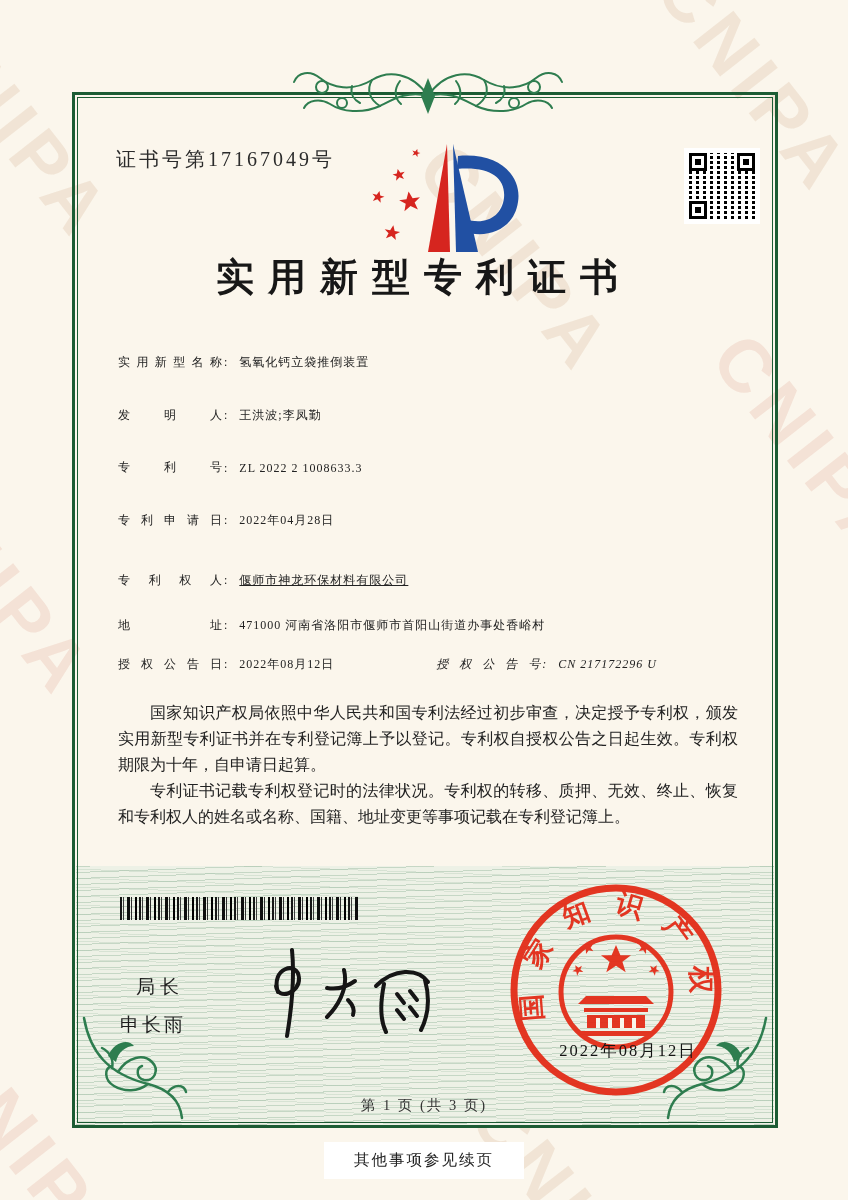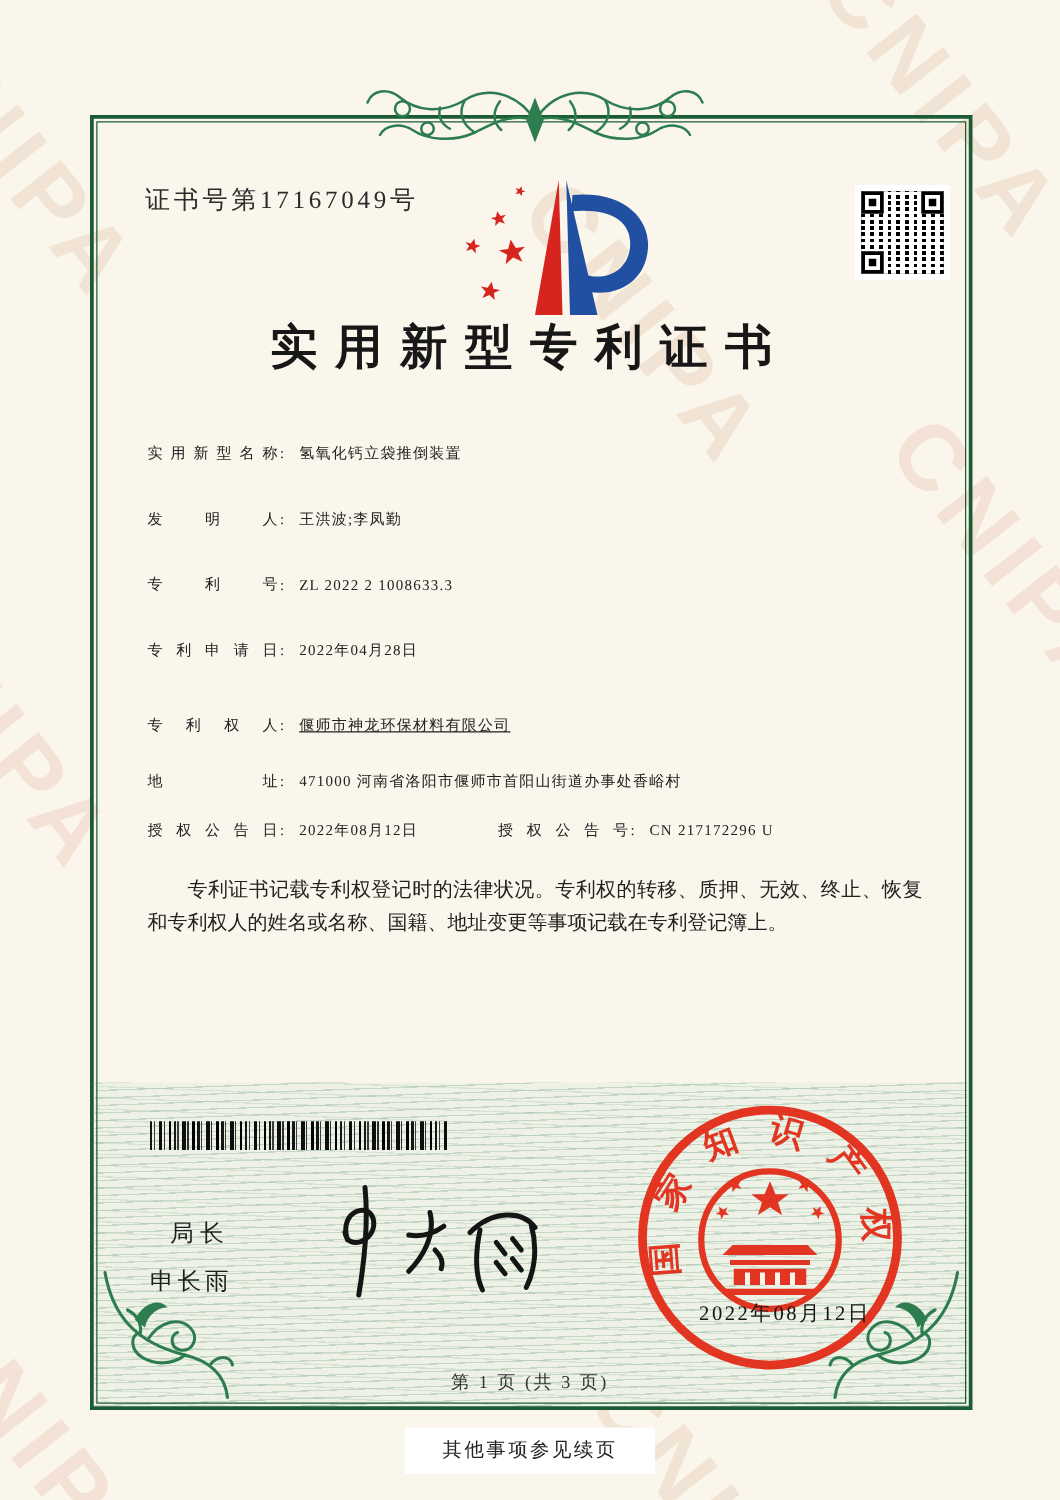--- a/index.html
+++ b/index.html
@@ -75,21 +75,21 @@
     position:absolute;left:0;top:252px;width:100%;
     text-align:center;font-size:38px;font-weight:700;
     letter-spacing:14px;box-sizing:border-box;
     color:#171717;z-index:4;
   }
   
   .row{position:absolute;left:118px;width:620px;font-size:12px;color:#222;z-index:4;white-space:nowrap;}
   .lab{display:inline-block;width:104px;text-align:justify;text-align-last:justify;vertical-align:bottom;}
   .colon{display:inline-block;margin:0 12px 0 2px;}
   .val{letter-spacing:1px;}
-  .pair2{margin-left:64px;}
+  .pair2{margin-left:102px;font-style:italic;}
   
   .body-text{
     position:absolute;left:118px;top:700px;width:620px;
     font-size:16px;line-height:1.62;color:#222;z-index:4;
     text-align:justify;
   }
   .body-text p{margin:0;text-indent:2em;}
   
   .barcode{
     position:absolute;left:120px;top:897px;width:238px;height:23px;z-index:4;
@@ -215,20 +215,21 @@
     <span class="lab">专利权人</span><span class="colon">:</span><span class="val">偃师市神龙环保材料有限公司</span>
   </div>
   <div class="row" style="top:617px;">
     <span class="lab">地址</span><span class="colon">:</span><span class="val">471000 河南省洛阳市偃师市首阳山街道办事处香峪村</span>
   </div>
   <div class="row" style="top:656px;">
     <span class="lab">授权公告日</span><span class="colon">:</span><span class="val">2022年08月12日</span><span class="pair2"><span class="lab">授权公告号</span><span class="colon">:</span><span class="val">CN 217172296 U</span></span>
   </div>
 
   <div class="body-text">
+    <p>国家知识产权局依照中华人民共和国专利法经过初步审查，决定授予专利权，颁发实用新型专利证书并在专利登记簿上予以登记。专利权自授权公告之日起生效。专利权期限为十年，自申请日起算。</p>
     <p>专利证书记载专利权登记时的法律状况。专利权的转移、质押、无效、终止、恢复和专利权人的姓名或名称、国籍、地址变更等事项记载在专利登记簿上。</p>
   </div>
 
   <div class="barcode"></div>
 
   <div class="signer-title">局长</div>
   <div class="signer-name">申长雨</div>
 
   <svg class="signature" viewBox="0 0 210 110">
     <g fill="none" stroke="#151515" stroke-width="4" stroke-linecap="round" stroke-linejoin="round">

